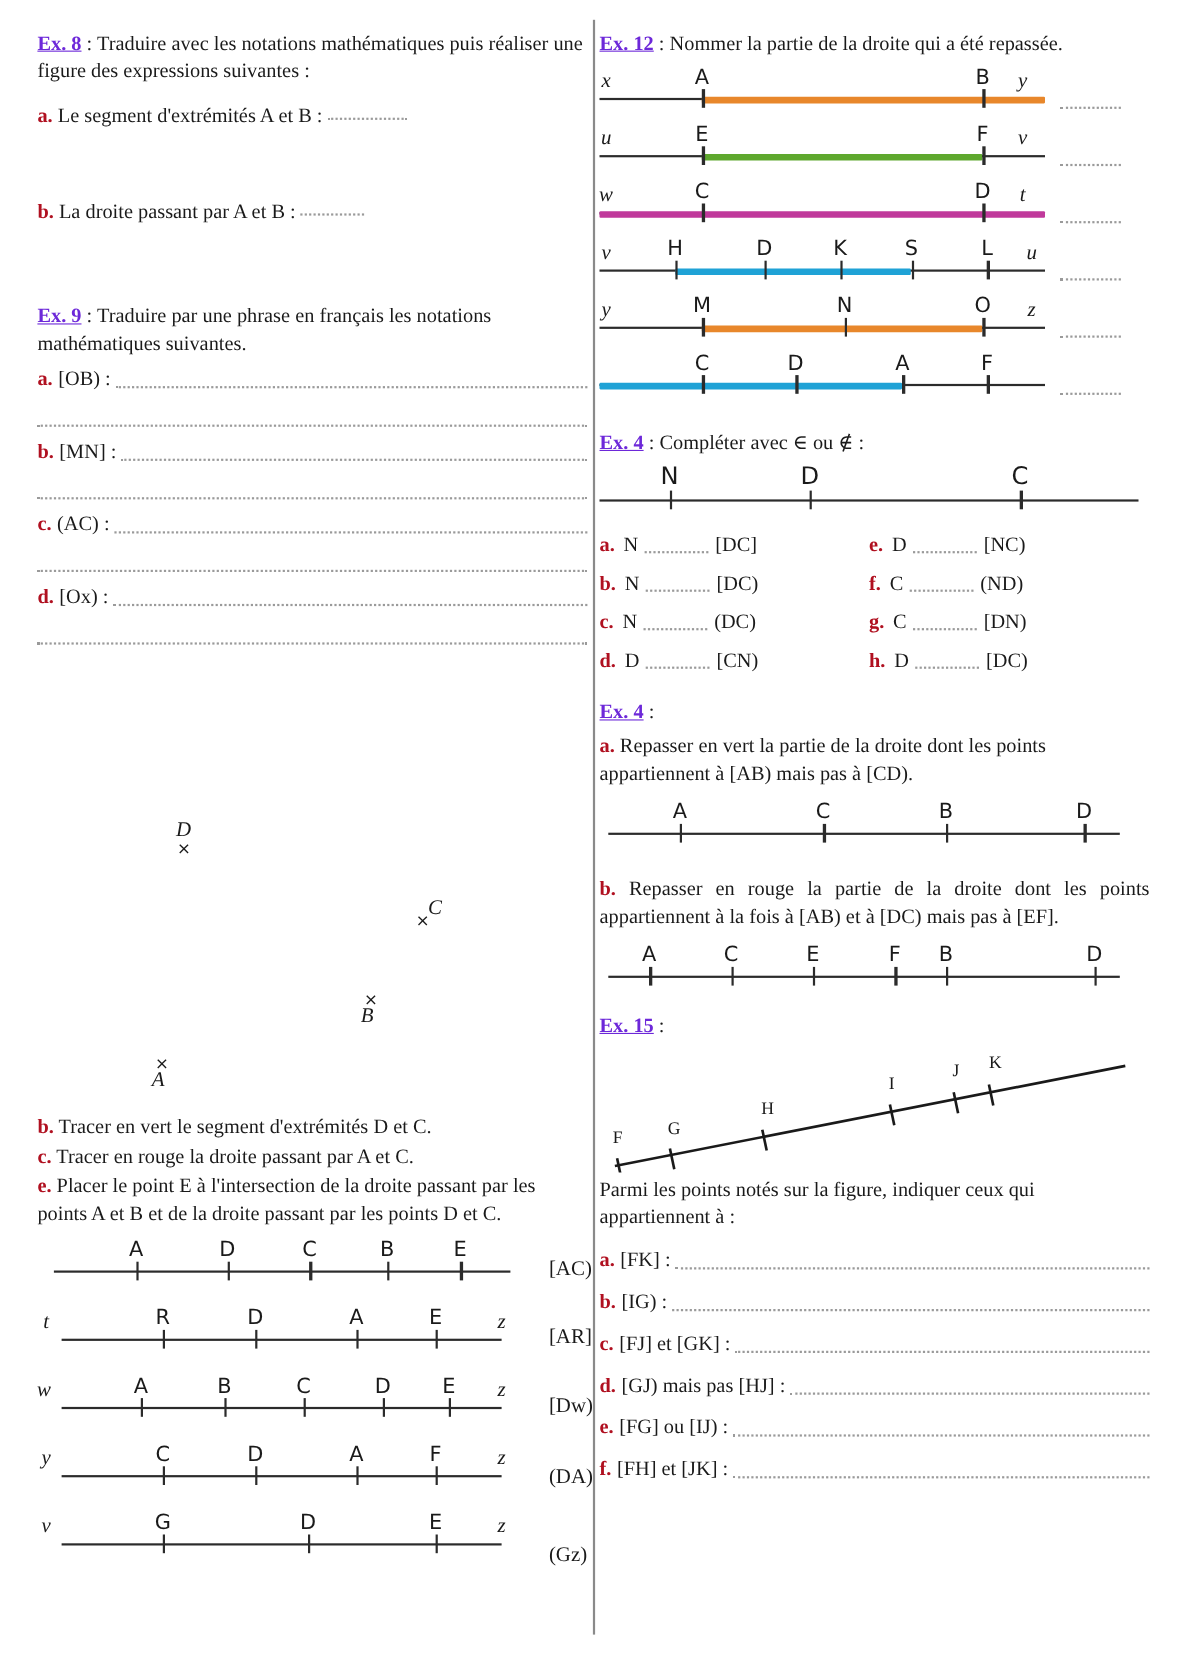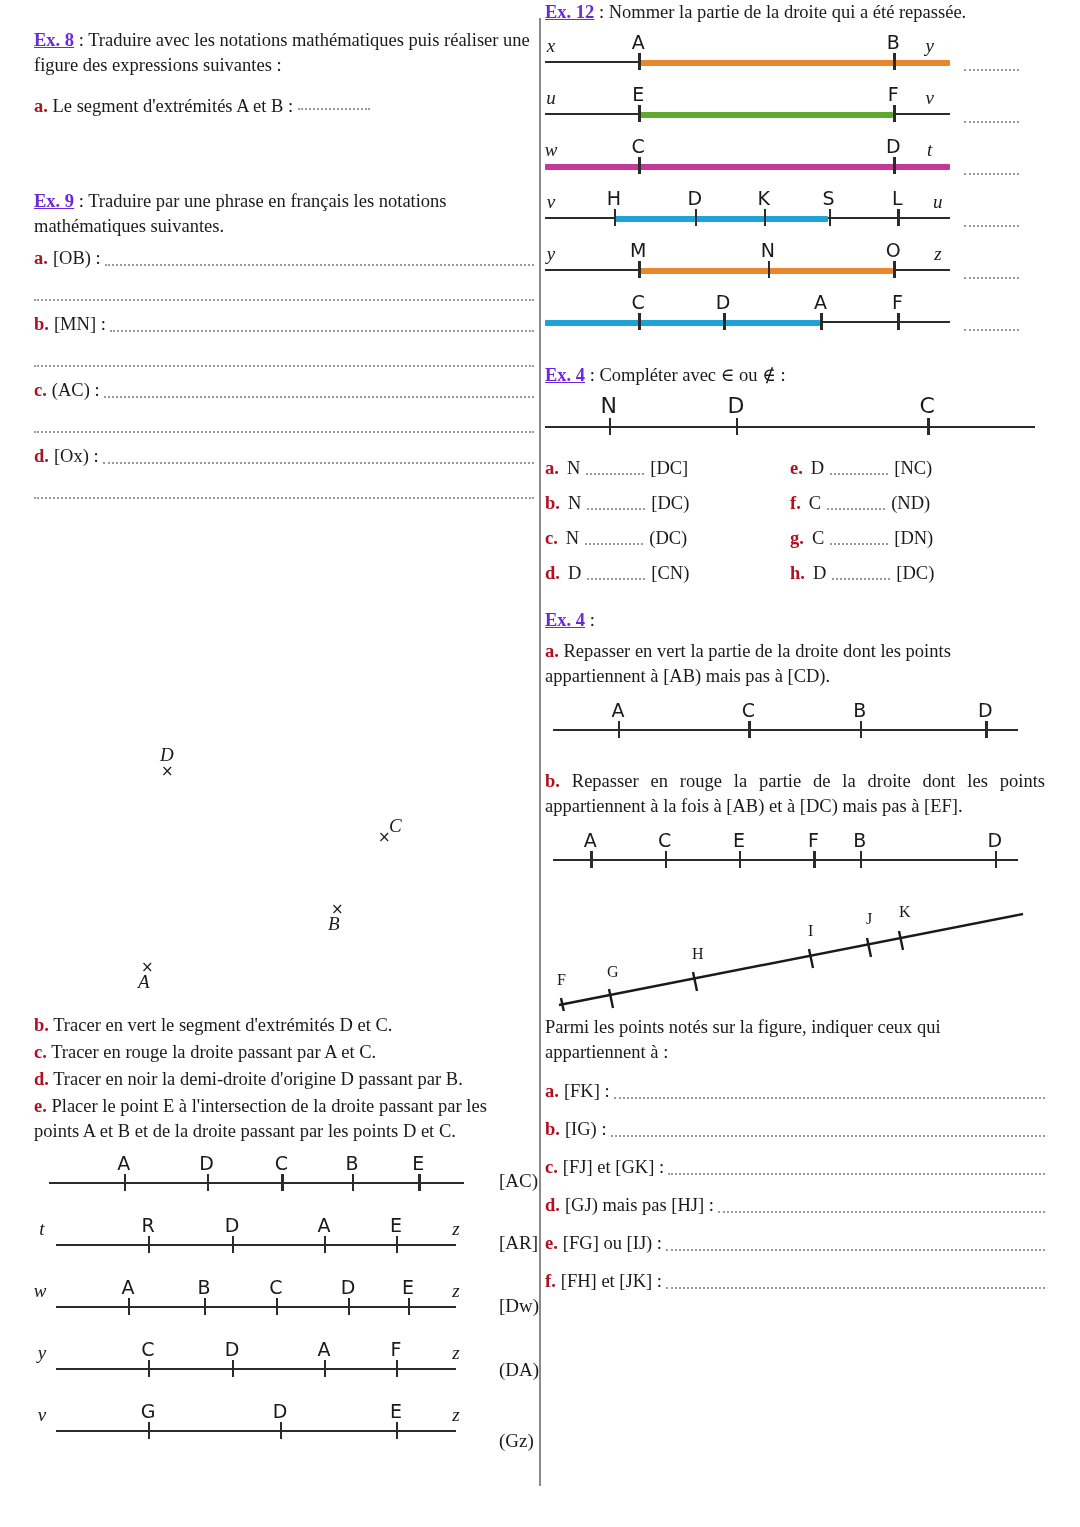--- a/index.html
+++ b/index.html
@@ -53,20 +53,25 @@
 
     <div style="margin-top:28px;">
       <p class="q">
         <span class="extag">Ex. 8</span><span> : </span><span>Traduire avec les notations mathématiques puis réaliser une figure des expressions suivantes :</span>
       </p>
       <p class="q" style="margin-top:16px;">
         <span class="ltr">a.</span>
         <span>Le segment d'extrémités A et B :</span>
         <span class="dots" style="width:72px;"></span>
       </p>
+      <p class="q" style="margin-top:62px;">
+        <span class="ltr">b.</span>
+        <span>La droite passant par A et B :</span>
+        <span class="dots" style="width:58px;"></span>
+      </p>
     </div>
 
     <div style="margin-top:70px;">
       <p class="q">
         <span class="extag">Ex. 9</span><span> : </span><span>Traduire par une phrase en français les notations mathématiques suivantes.</span>
       </p>
 
       <div class="rowq" style="margin-top:9px;">
         <span class="ltr" style="margin-right:5px;">a.</span>
         <span>[OB) :</span>
@@ -112,23 +117,20 @@
     <div class="plabel" style="left:138px;top:971px;">A</div>
   </div>
 
   <div class="col colL" style="top:1013px;">
     <p class="q">
       <span class="ltr">b.</span>
       <span>Tracer en vert le segment d'extrémités D et C.</span></p>
     <p class="q">
       <span class="ltr">c.</span>
       <span>Tracer en rouge la droite passant par A et C.</span></p>
-    <p class="q">
-      <span class="ltr">d.</span>
-      <span>Tracer en noir la demi-droite d'origine D passant par B.</span></p>
     <p class="q">
       <span class="ltr">e.</span>
       <span>Placer le point E à l'intersection de la droite passant par les points A et B et de la droite passant par les points D et C.</span></p>
 
 
     <div style="position:relative;margin-top:8px;">
 
       <div class="nl" style="width:415px;margin-left:15px;">
         <div class="axis"></div>
         <div class="tick" style="left:18%;"></div>
@@ -201,21 +203,21 @@
           <div class="plab" style="left:56%;">D</div>
         <div class="tick" style="left:85%;"></div>
           <div class="plab" style="left:85%;">E</div>
       </div>
       <div class="nlname" style="left:465px;top:278px;">(Gz)</div>
     </div>
   </div>
 
   <div class="col colR">
 
-    <div style="">
+    <div style="margin-top:28px;">
       <p class="q">
         <span class="extag">Ex. 12</span><span> : </span><span>Nommer la partie de la droite qui a été repassée.</span>
       </p>
 
       <div style="display:flex;align-items:flex-end;margin-top:6px;">
         <div class="nl" style="width:405px;">
           <div class="axis"></div>
           <div class="seg" style="left:23%;right:0%;background:#E8872B;"></div>
           <div class="endlab" style="left:6px;">x</div>
           <div class="endlab" style="left:95%;">y</div>
@@ -412,20 +414,23 @@
         <div class="tick" style="left:56%;"></div>
           <div class="plab" style="left:56%;">F</div>
         <div class="tick" style="left:66%;"></div>
           <div class="plab" style="left:66%;">B</div>
         <div class="tick" style="left:95%;"></div>
           <div class="plab" style="left:95%;">D</div>
       </div>
     </div>
 
     <div style="margin-top:18px;">
+      <p class="q">
+        <span class="extag">Ex. 15</span><span> :</span>
+      </p>
 
       <div style="position:relative;height:118px;margin-top:2px;">
         <svg width="490" height="118" viewBox="0 0 490 118">
           <line x1="14" y1="112" x2="478" y2="21" stroke="#1a1a1a" stroke-width="2.4"></line>
           <line x1="16" y1="105" x2="20" y2="124" stroke="#1a1a1a" stroke-width="2.4"></line>
           <line x1="64" y1="96" x2="68" y2="115" stroke="#1a1a1a" stroke-width="2.4"></line>
           <line x1="148" y1="79" x2="152" y2="98" stroke="#1a1a1a" stroke-width="2.4"></line>
           <line x1="264" y1="56" x2="268" y2="75" stroke="#1a1a1a" stroke-width="2.4"></line>
           <line x1="322" y1="45" x2="326" y2="64" stroke="#1a1a1a" stroke-width="2.4"></line>
           <line x1="354" y1="38" x2="358" y2="57" stroke="#1a1a1a" stroke-width="2.4"></line>

